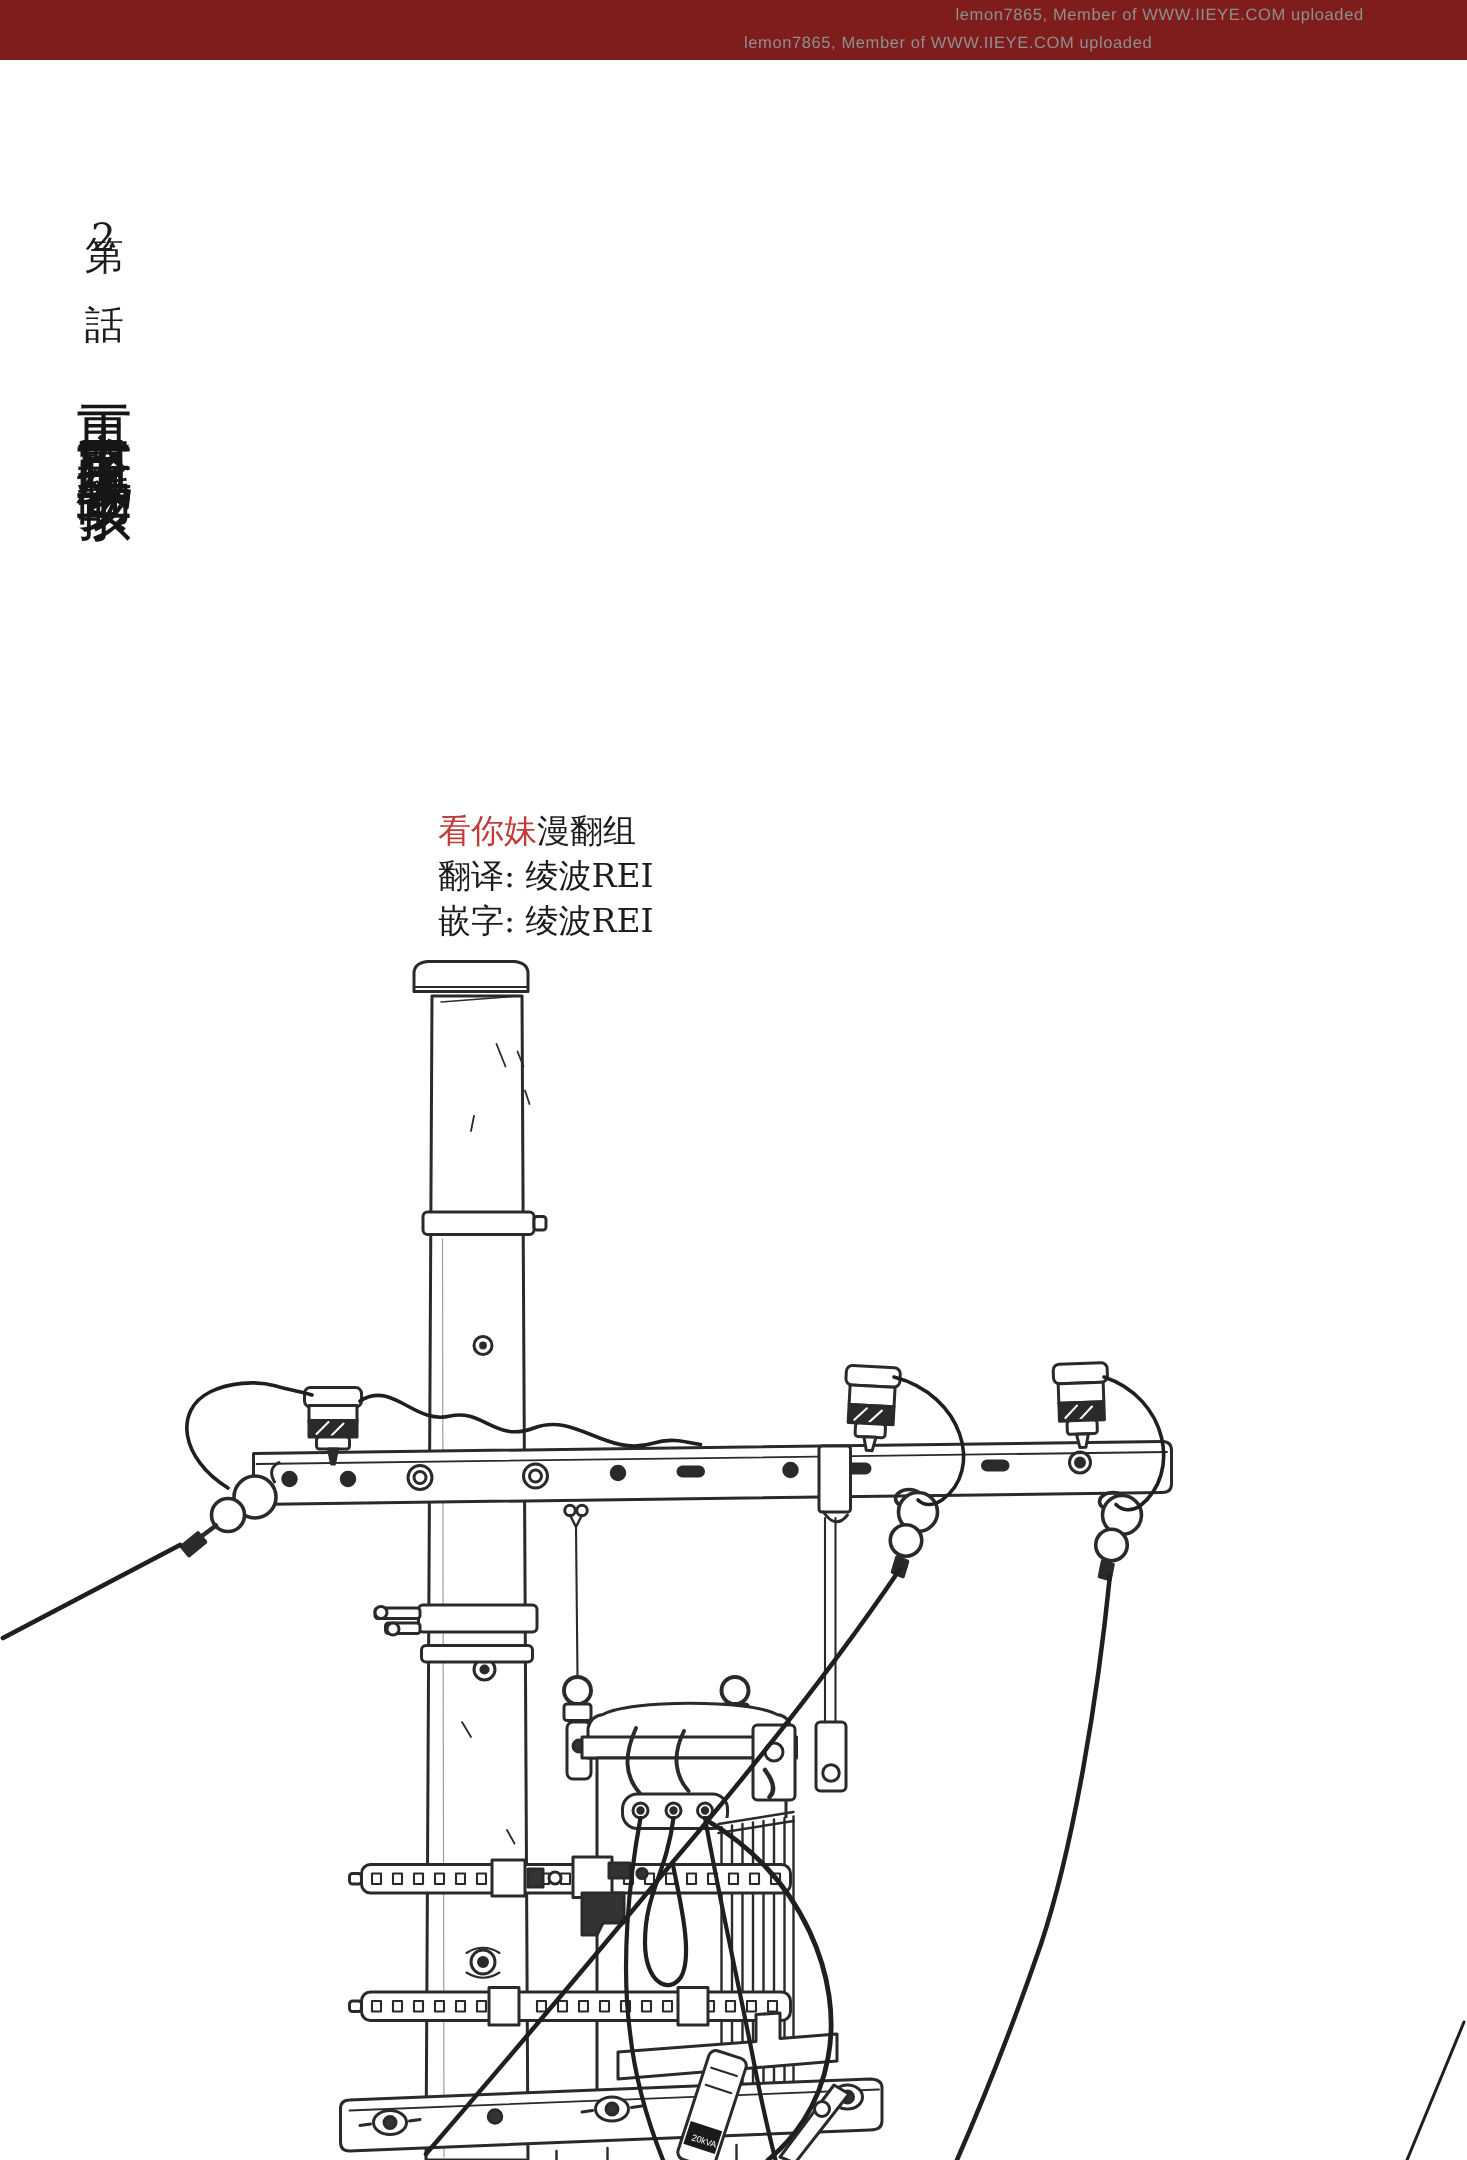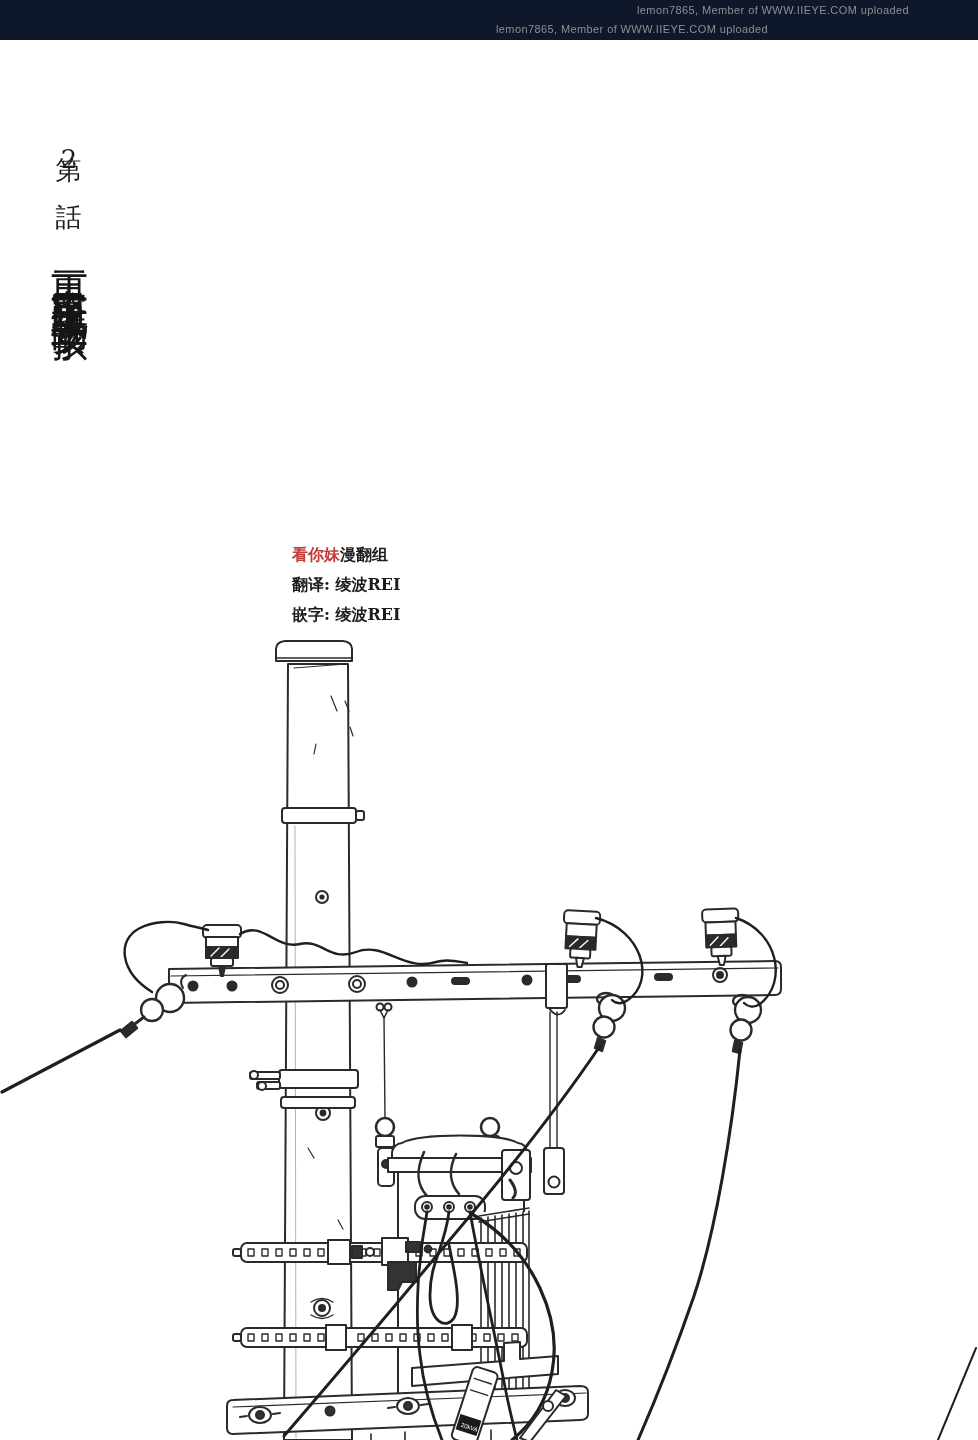--- a/index.html
+++ b/index.html
@@ -5,21 +5,21 @@
   html,body{margin:0;padding:0;}
   .page{
     position:relative;
     width:978px;height:1440px;
     background:#ffffff;
     overflow:hidden;
     font-family:"Liberation Sans",sans-serif;
   }
   .wm-bar{
     position:absolute;left:0;top:0;width:978px;height:40px;
-    background:#0f172a;
+    background:#7f1d1d;
   }
   .wm-line{
     position:absolute;
     font-size:11px;
     color:#8f8f8f;
     letter-spacing:.4px;
     white-space:nowrap;
   }
   .wm-line.l1{left:637px;top:4px;}
   .wm-line.l2{left:496px;top:23px;}
@@ -34,24 +34,23 @@
     position:absolute;left:47px;top:242px;
     writing-mode:vertical-rl;text-orientation:upright;
     font-family:"DejaVu Sans","Liberation Sans",sans-serif;
     font-weight:200;
     font-size:37px;line-height:44px;letter-spacing:4px;
     color:#161616;
   }
   .credits{
     position:absolute;left:292px;top:540px;
     font-family:"DejaVu Serif","Liberation Serif",serif;
-    font-size:16px;line-height:30px;
+    font-size:22px;line-height:30px;
     color:#1c1c1c;
     white-space:nowrap;
-    font-weight:bold;
   }
   .credits .red{color:var(--credit-red,#c13b3b);}
   .art{
     position:absolute;left:0;top:0;width:978px;height:1440px;
   }
 </style>
 </head>
 <body>
 
 <div class="page">

